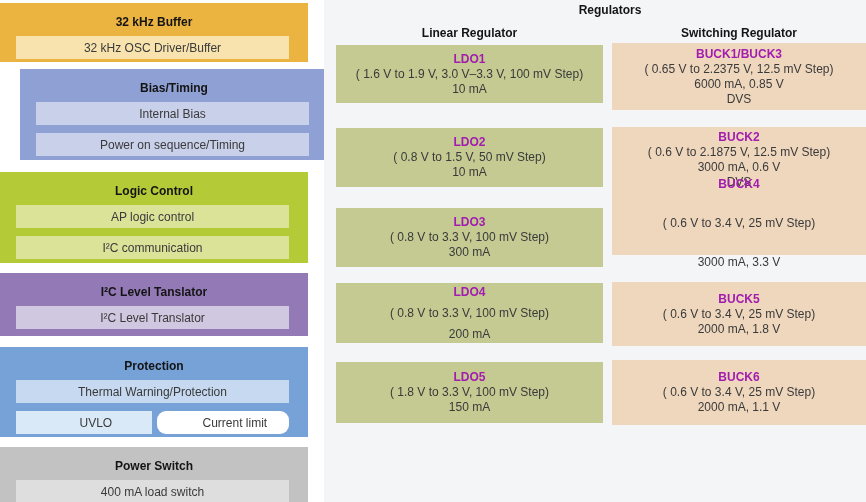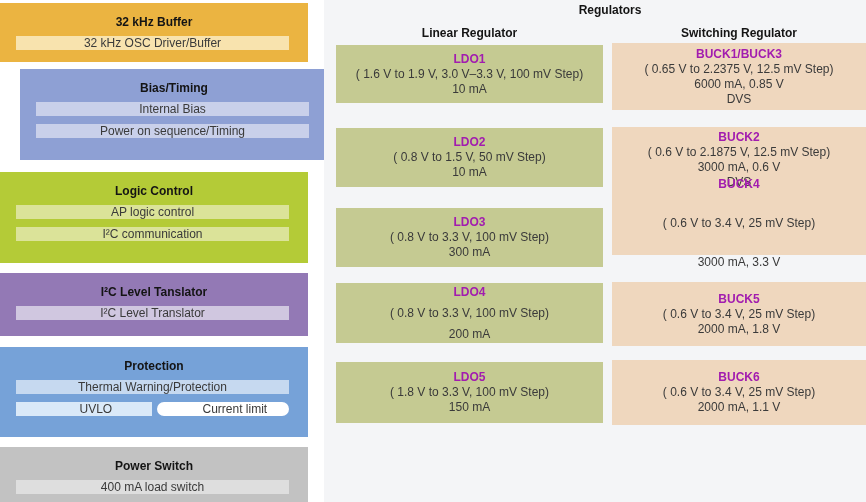--- a/index.html
+++ b/index.html
@@ -10,21 +10,21 @@
     -webkit-font-smoothing:antialiased;
   }
   
   .left-col{position:absolute;left:0;top:0;width:308px;height:502px;}
   .block{position:absolute;left:0;width:308px;box-sizing:border-box;}
   .block-title{
     padding-top:12px;height:15px;text-align:center;
     font-size:12px;font-weight:bold;color:#141414;
   }
   .block-item{
-    margin:6px 19px 0 16px;height:14px;
+    margin:6px 19px 0 16px;height:23px;
     display:flex;align-items:center;justify-content:center;
     font-size:12px;color:#3a3a3a;
   }
   .block-item + .block-item{margin-top:8px;}
   .split-row{display:flex;gap:5px;margin:8px 19px 0 16px;}
   .split-row .block-item{margin:0;padding-left:24px;}
   .b0{top:3px;height:59px;background:#EBB441;}
   .b0 .block-item{background:#F8E3AE;}
   .b1{top:69px;height:91px;background:#8EA0D4;margin-left:20px;}
   .b1 .block-item{background:#C9D0EA;}

